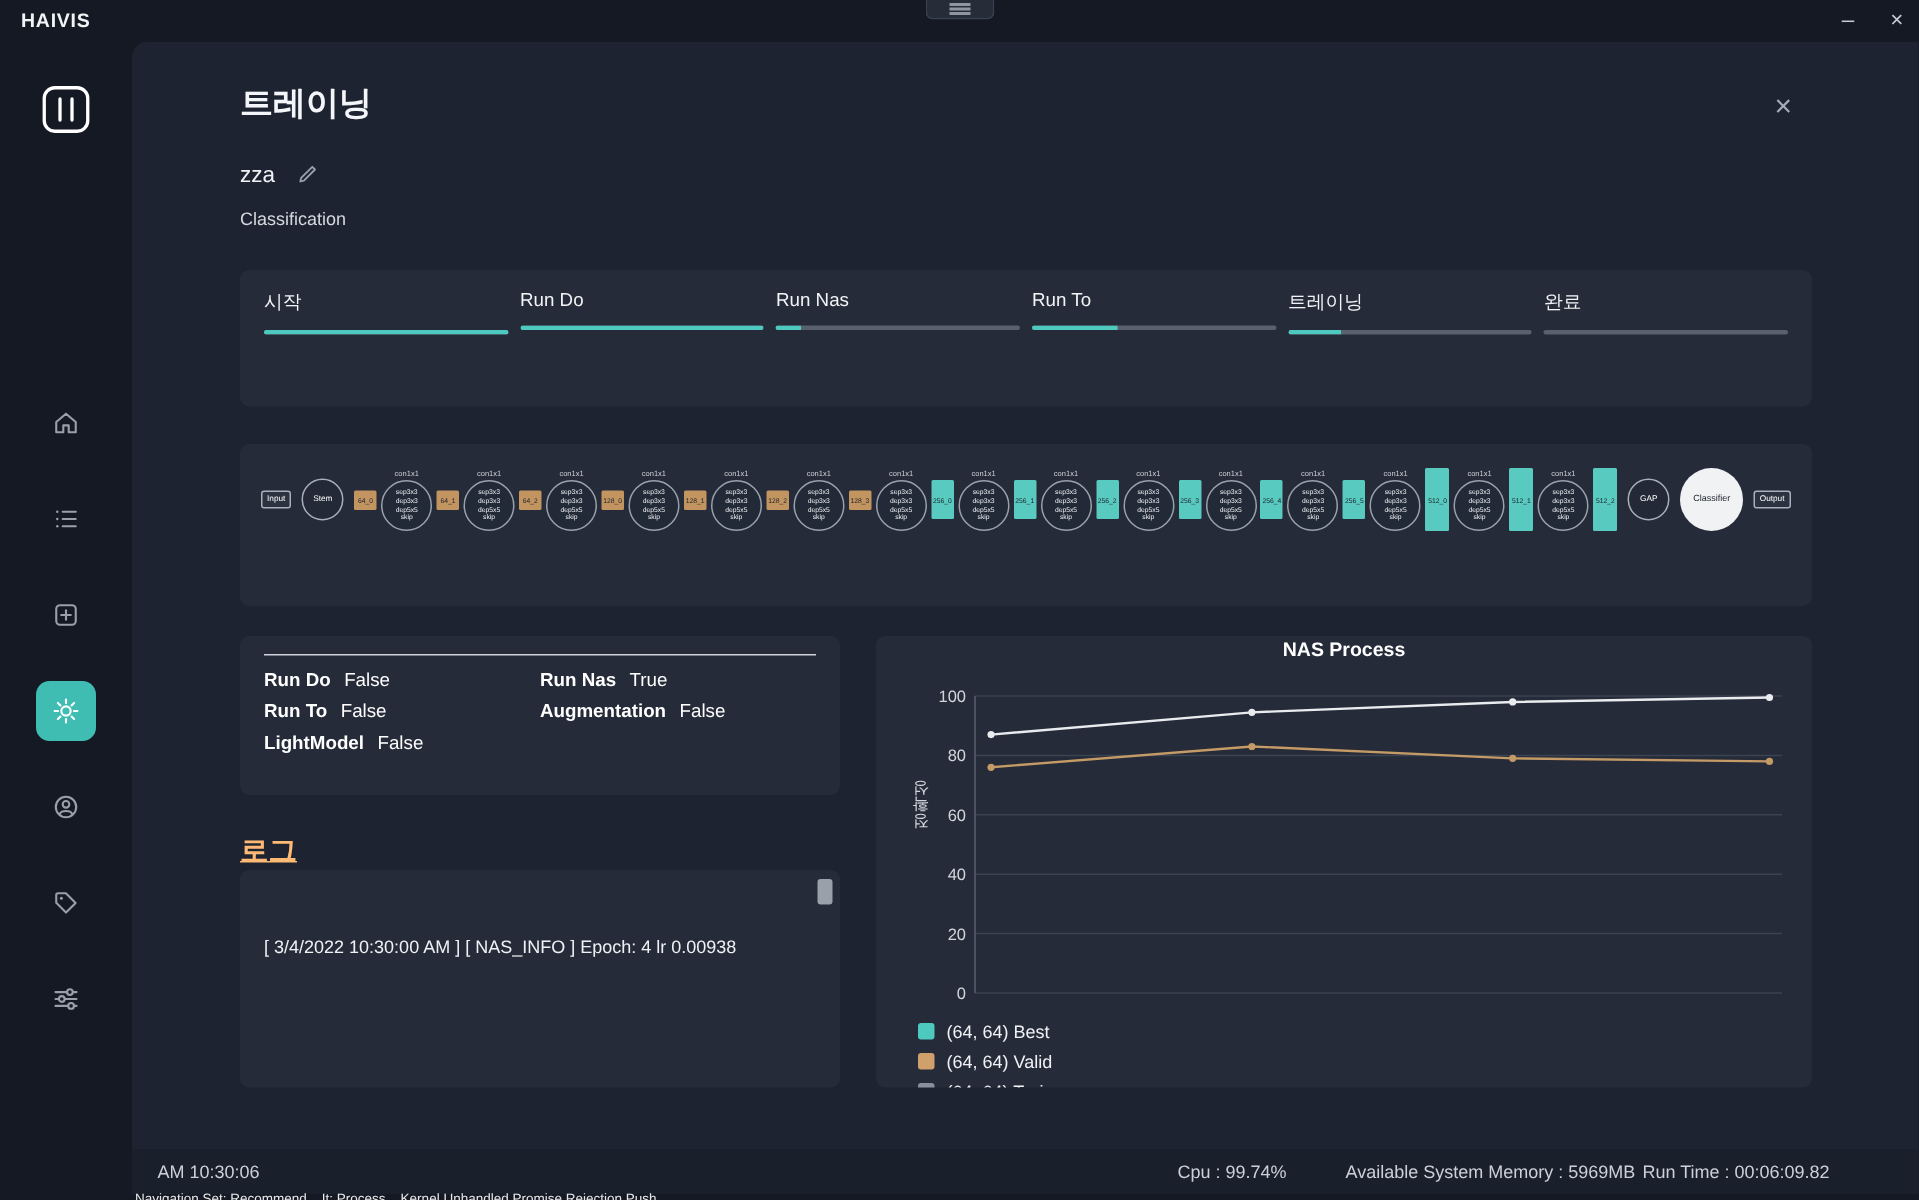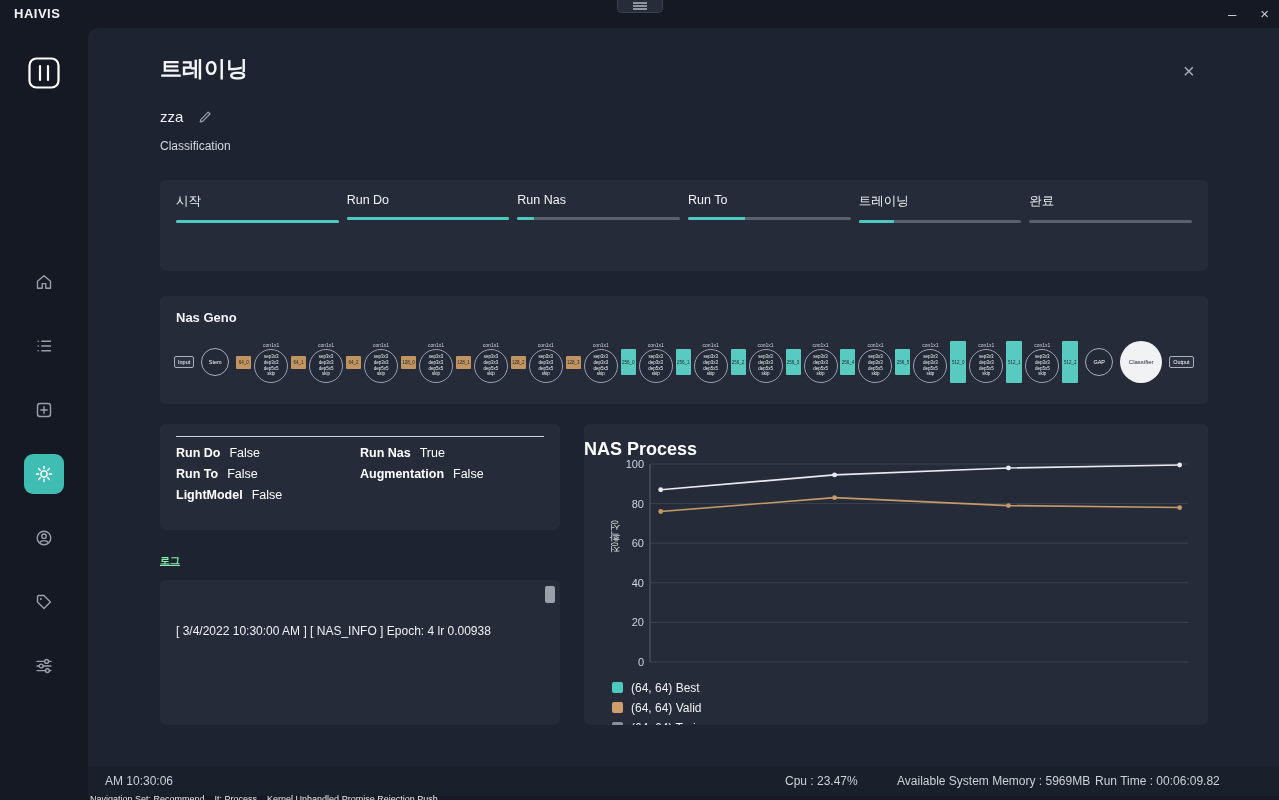--- a/index.html
+++ b/index.html
@@ -20,21 +20,21 @@
   .nav{position:absolute;left:24px;top:234px;display:flex;flex-direction:column;gap:24px;}
   .nav-btn{width:40px;height:40px;border-radius:9px;display:flex;align-items:center;justify-content:center;
     color:#99a0ac;background:transparent;}
   .nav-btn.active{background:#3fbdb2;color:#ffffff;}
   .nav-icon{display:flex;}
   
   .main{position:absolute;left:88px;top:28px;right:0;bottom:34px;background:#1d2330;
     border-top-left-radius:10px;overflow:hidden;}
   .page-title{position:absolute;left:72px;top:26px;font-size:22px;font-weight:bold;color:#f4f5f8;}
   .main-close{position:absolute;left:1095px;top:32px;font-size:20px;color:#a6adb8;}
-  .project-row{position:absolute;left:72px;top:80px;display:flex;align-items:flex-end;gap:14px;}
+  .project-row{position:absolute;left:72px;top:80px;display:flex;align-items:flex-start;gap:14px;}
   .project-name{font-size:15px;color:#f0f1f4;}
   .task-type{position:absolute;left:72px;top:111px;font-size:12px;color:#d5d8de;}
   
   .stepper-card{position:absolute;left:72px;top:152px;width:1048px;height:91px;background:#252b38;border-radius:6px;}
   .steps{display:grid;grid-template-columns:repeat(6,1fr);column-gap:8px;padding:13px 16px 0;}
   .step-label{font-size:12.5px;color:#f2f3f6;white-space:nowrap;}
   .step-track{margin-top:10px;height:3px;background:#5a616e;border-radius:2px;position:relative;overflow:hidden;}
   .step-fill{position:absolute;left:0;top:0;bottom:0;background:#4ec9bf;}
   .stepper-status{margin:13px 16px 0;font-size:12px;color:#eceef2;}
   
@@ -56,28 +56,28 @@
   .g-m{width:15px;height:26px;background:#58cac0;}
   .g-l{width:16px;height:42px;background:#58cac0;}
   
   .config-card{position:absolute;left:72px;top:396px;width:400px;height:106px;background:#252b38;border-radius:6px;overflow:hidden;}
   .config-divider{margin:12px 16px 0;border-top:1px solid #cfd3da;height:0;}
   .cfg-grid{padding:9px 16px 0;display:flex;flex-direction:column;gap:7px;}
   .cfg-row{display:flex;}
   .cfg-cell{width:185px;font-size:12.5px;color:#fff;display:flex;gap:9px;white-space:nowrap;}
   .cfg-label{font-weight:bold;}
   
-  .log-title{position:absolute;left:72px;top:526px;font-size:10px;font-weight:bold;text-decoration:underline;color:#86efac;}
+  .log-title{position:absolute;left:72px;top:526px;font-size:19px;font-weight:bold;text-decoration:underline;color:#fdba74;}
   .log-card{position:absolute;left:72px;top:552px;width:400px;height:145px;background:#252b38;border-radius:6px;overflow:hidden;}
   .log-thumb{position:absolute;top:6px;right:5px;width:10px;height:17px;background:#9aa0aa;border-radius:2px;}
   .log-lines{padding:44px 16px 0;display:flex;flex-direction:row;gap:19px;font-size:12px;color:#f0f1f4;}
   .log-line{white-space:nowrap;}
   
   .chart-card{position:absolute;left:496px;top:396px;width:624px;height:301px;background:#252b38;border-radius:6px;overflow:hidden;}
-  .chart-title{font-weight:bold;font-size:18px;color:#fff;margin-top:15px;}
+  .chart-title{text-align:center;font-weight:bold;font-size:13px;color:#fff;margin-top:1px;}
   .chart-ylabel{position:absolute;left:24px;top:104px;writing-mode:vertical-rl;transform:rotate(180deg);font-size:11px;color:#d2d5db;}
   .chart-svg{position:absolute;left:36px;top:28px;}
   .legend{position:absolute;left:28px;top:256px;display:flex;flex-direction:column;gap:5px;}
   .legend-item{display:flex;align-items:center;gap:8px;height:15px;}
   .legend-swatch{width:11px;height:11px;border-radius:2px;display:inline-block;}
   .legend-label{font-size:12px;color:#f0f1f4;}
   
   .statusbar{position:absolute;left:88px;right:0;bottom:4px;height:30px;background:#1a202b;}
   .statusbar span{position:absolute;top:0;line-height:30px;font-size:12px;color:#ccd0d8;white-space:nowrap;}
   .sb-time{left:17px;}
@@ -233,21 +233,20 @@
         <div class="step">
           <div class="step-label">완료</div>
           <div class="step-track">
             <div class="step-fill" style="width: 0%;"></div>
           </div>
         </div>
       </div>
   </div>
 
   <div class="geno-card">
-    <div class="geno-title">Nas Geno</div>
     <div class="geno-row">
         <div class="g-io">Input</div>
         <div class="g-round">Stem</div>
         <div class="g-box g-s">64_0</div>
         <div class="g-cell">
           <div class="g-cell-top">con1x1</div>
           <div class="g-circle">
             <span>sep3x3</span>
             <span>dep3x3</span>
             <span>dep5x5</span>
@@ -481,17 +480,17 @@
         <div class="legend-item">
           <span class="legend-swatch" style="background: rgb(138, 144, 155);"></span>
           <span class="legend-label">(64, 64) Train</span>
         </div>
       </div>
   </div>
 </div>
 
 <div class="statusbar">
   <span class="sb-time">AM 10:30:06</span>
-  <span class="sb-cpu">Cpu : 23.47%</span>
+  <span class="sb-cpu">Cpu : 99.74%</span>
   <span class="sb-mem">Available System Memory : 5969MB</span>
   <span class="sb-run">Run Time : 00:06:09.82</span>
 </div>
 <div class="console-text">Navigation Set: Recommend... It: Process... Kernel Unhandled Promise Rejection Push...</div>
 
 </body></html>

